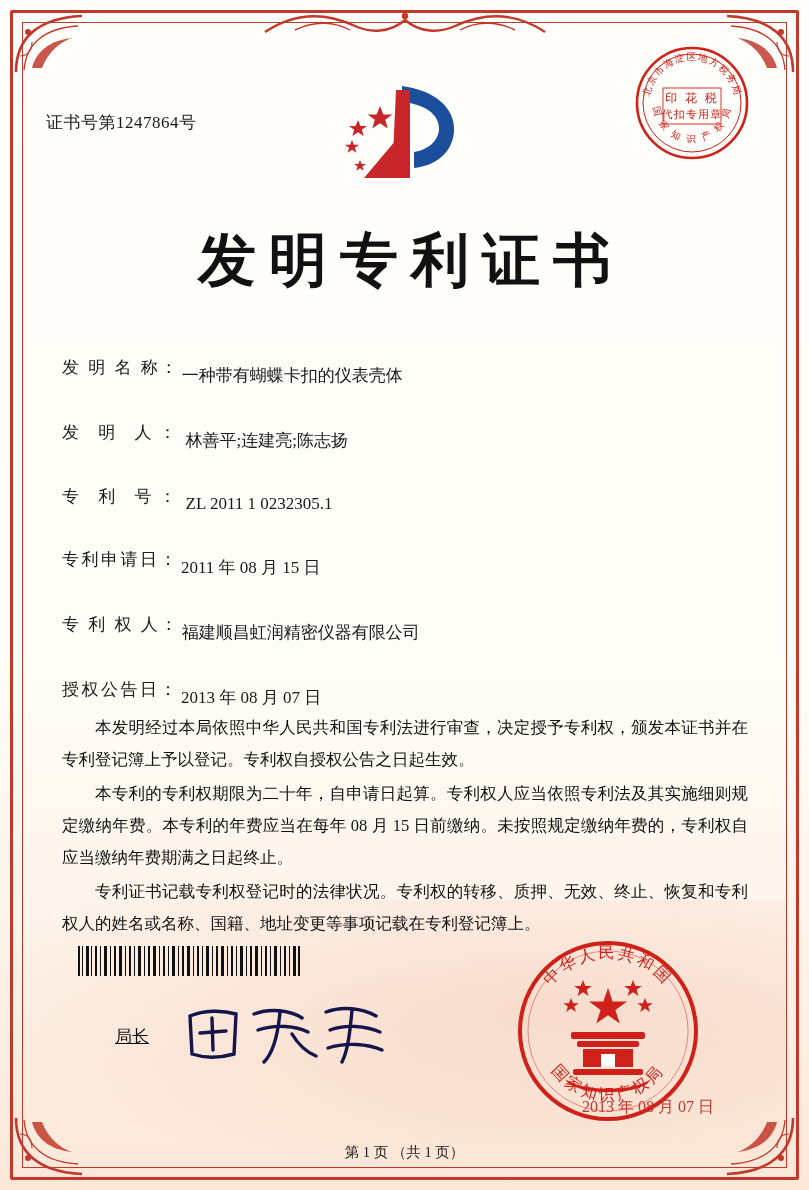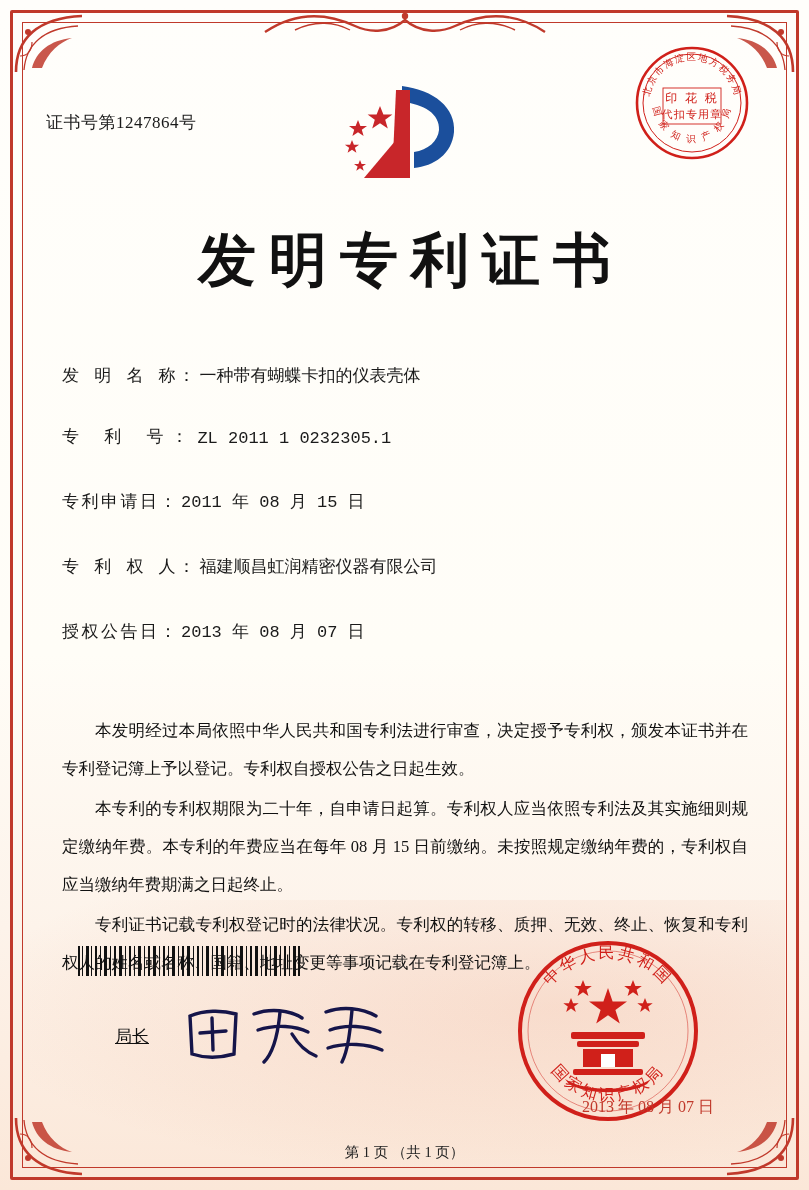--- a/index.html
+++ b/index.html
@@ -103,44 +103,43 @@
   .fields {
     position: absolute;
     left: 62px;
     top: 348px;
     width: 690px;
     font-size: 17px;
     color: #1a1a1a;
   }
   .field-row {
     display: flex;
-    align-items: flex-end;
+    align-items: center;
     margin-bottom: 26px;
     white-space: nowrap;
-    font-family: Liberation Mono, monospace;
   }
   .field-label {
     flex: 0 0 auto;
   }
   .field-label.sp4 { letter-spacing: 7.5px; }
   .field-label.sp2 { letter-spacing: 2.5px; }
   .field-value {
     flex: 1 1 auto;
     margin-left: 2px;
     margin-top: 16px;
   }
 
   
   .body-text {
     position: absolute;
     left: 62px;
     top: 712px;
     width: 686px;
     font-size: 16.5px;
-    line-height: 38px;
+    line-height: 32px;
     color: #111;
     text-align: justify;
   }
   .body-text p {
     margin: 0 0 2px 0;
     text-indent: 33px;
   }
 
   
   .barcode {
@@ -302,20 +301,24 @@
       <rect x="30" y="44" width="58" height="36" fill="none" stroke="#d0201a" stroke-width="0.9"></rect>
     </svg>
   </div>
 
   <div class="doc-title">发明专利证书</div>
 
   <div class="fields">
     <div class="field-row">
       <span class="field-label sp2">发 明 名 称：</span>
       <span class="field-value">一种带有蝴蝶卡扣的仪表壳体</span>
+    </div>
+    <div class="field-row">
+      <span class="field-label sp4">发 明 人：</span>
+      <span class="field-value">林善平;连建亮;陈志扬</span>
     </div>
     <div class="field-row">
       <span class="field-label sp4">专 利 号：</span>
       <span class="field-value">ZL 2011 1 0232305.1</span>
     </div>
     <div class="field-row">
       <span class="field-label sp2">专利申请日：</span>
       <span class="field-value">2011 年 08 月 15 日</span>
     </div>
     <div class="field-row">

